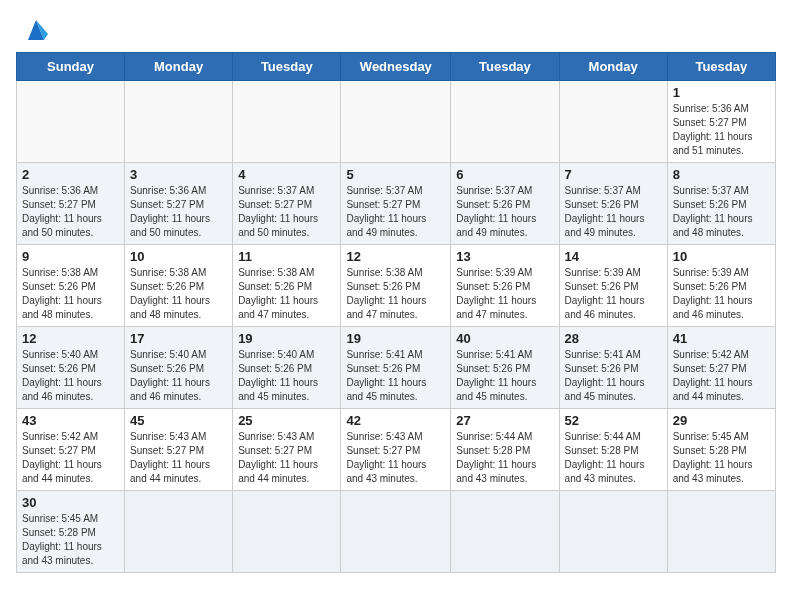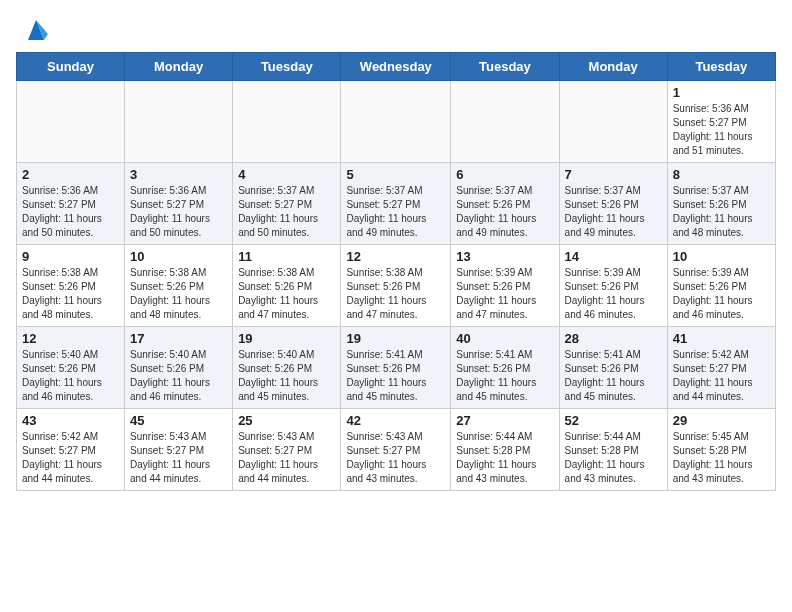--- a/index.html
+++ b/index.html
@@ -344,14 +344,29 @@
 and 43 minutes.</div>
         </td>
         <td>
           <span class="day-number">29</span>
           <div class="day-info" style="white-space: pre-line;">Sunrise: 5:45 AM
 Sunset: 5:28 PM
 Daylight: 11 hours
 and 43 minutes.</div>
         </td>
       </tr>
+      <tr class="row-alt">
+        <td>
+          <span class="day-number">30</span>
+          <div class="day-info" style="white-space: pre-line;">Sunrise: 5:45 AM
+Sunset: 5:28 PM
+Daylight: 11 hours
+and 43 minutes.</div>
+        </td>
+        <td class="empty"></td>
+        <td class="empty"></td>
+        <td class="empty"></td>
+        <td class="empty"></td>
+        <td class="empty"></td>
+        <td class="empty"></td>
+      </tr>
     </tbody>
 </table>
 
 </body></html>

